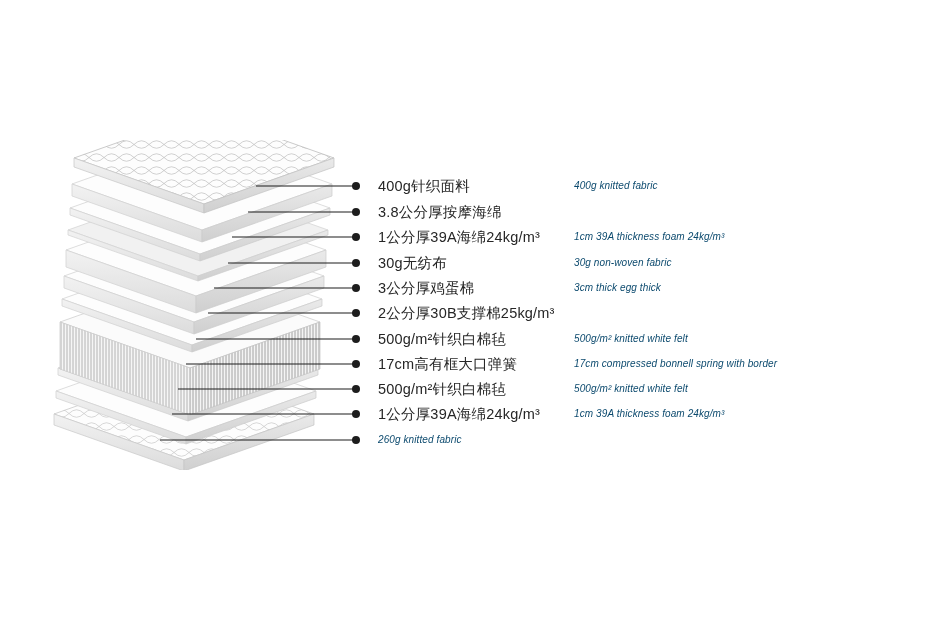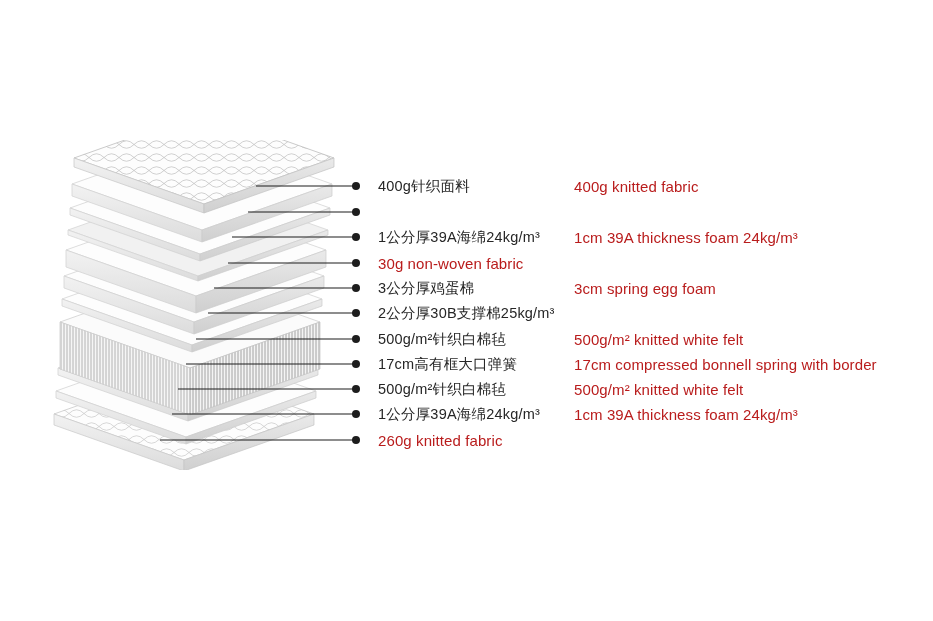--- a/index.html
+++ b/index.html
@@ -71,24 +71,25 @@
   .label-cn {
     width: 196px;
     flex: 0 0 auto;
     font-size: 14.5px;
     color: #262626;
     letter-spacing: 0.2px;
     line-height: 1;
   }
   .label-en {
     flex: 0 0 auto;
-    font-size: 15px;
-    color: #b91c1c;
+    font-size: 10px;
+    color: #0c4a6e;
     letter-spacing: 0.1px;
     line-height: 1;
+    font-style: italic;
   }
 </style>
 </head>
 <body>
 
 <div id="page">
 
   <div id="illustration">
     <svg viewBox="0 0 310 330" xmlns="http://www.w3.org/2000/svg">
       <defs>
@@ -203,37 +204,39 @@
   <div id="labels">
 
     <div class="label-row" style="top:175px">
       <span class="bullet"></span>
       <span class="label-cn">400g针织面料</span>
       <span class="label-en">400g knitted fabric</span>
     </div>
 
     <div class="label-row" style="top:201px">
       <span class="bullet"></span>
+      <span class="label-cn">3.8公分厚按摩海绵</span>
     </div>
 
     <div class="label-row" style="top:226px">
       <span class="bullet"></span>
       <span class="label-cn">1公分厚39A海绵24kg/m³</span>
       <span class="label-en">1cm 39A thickness foam 24kg/m³</span>
     </div>
 
     <div class="label-row" style="top:252px">
       <span class="bullet"></span>
+      <span class="label-cn">30g无纺布</span>
       <span class="label-en">30g non-woven fabric</span>
     </div>
 
     <div class="label-row" style="top:277px">
       <span class="bullet"></span>
       <span class="label-cn">3公分厚鸡蛋棉</span>
-      <span class="label-en">3cm spring egg foam</span>
+      <span class="label-en">3cm thick egg thick</span>
     </div>
 
     <div class="label-row" style="top:302px">
       <span class="bullet"></span>
       <span class="label-cn">2公分厚30B支撑棉25kg/m³</span>
     </div>
 
     <div class="label-row" style="top:328px">
       <span class="bullet"></span>
       <span class="label-cn">500g/m²针织白棉毡</span>

